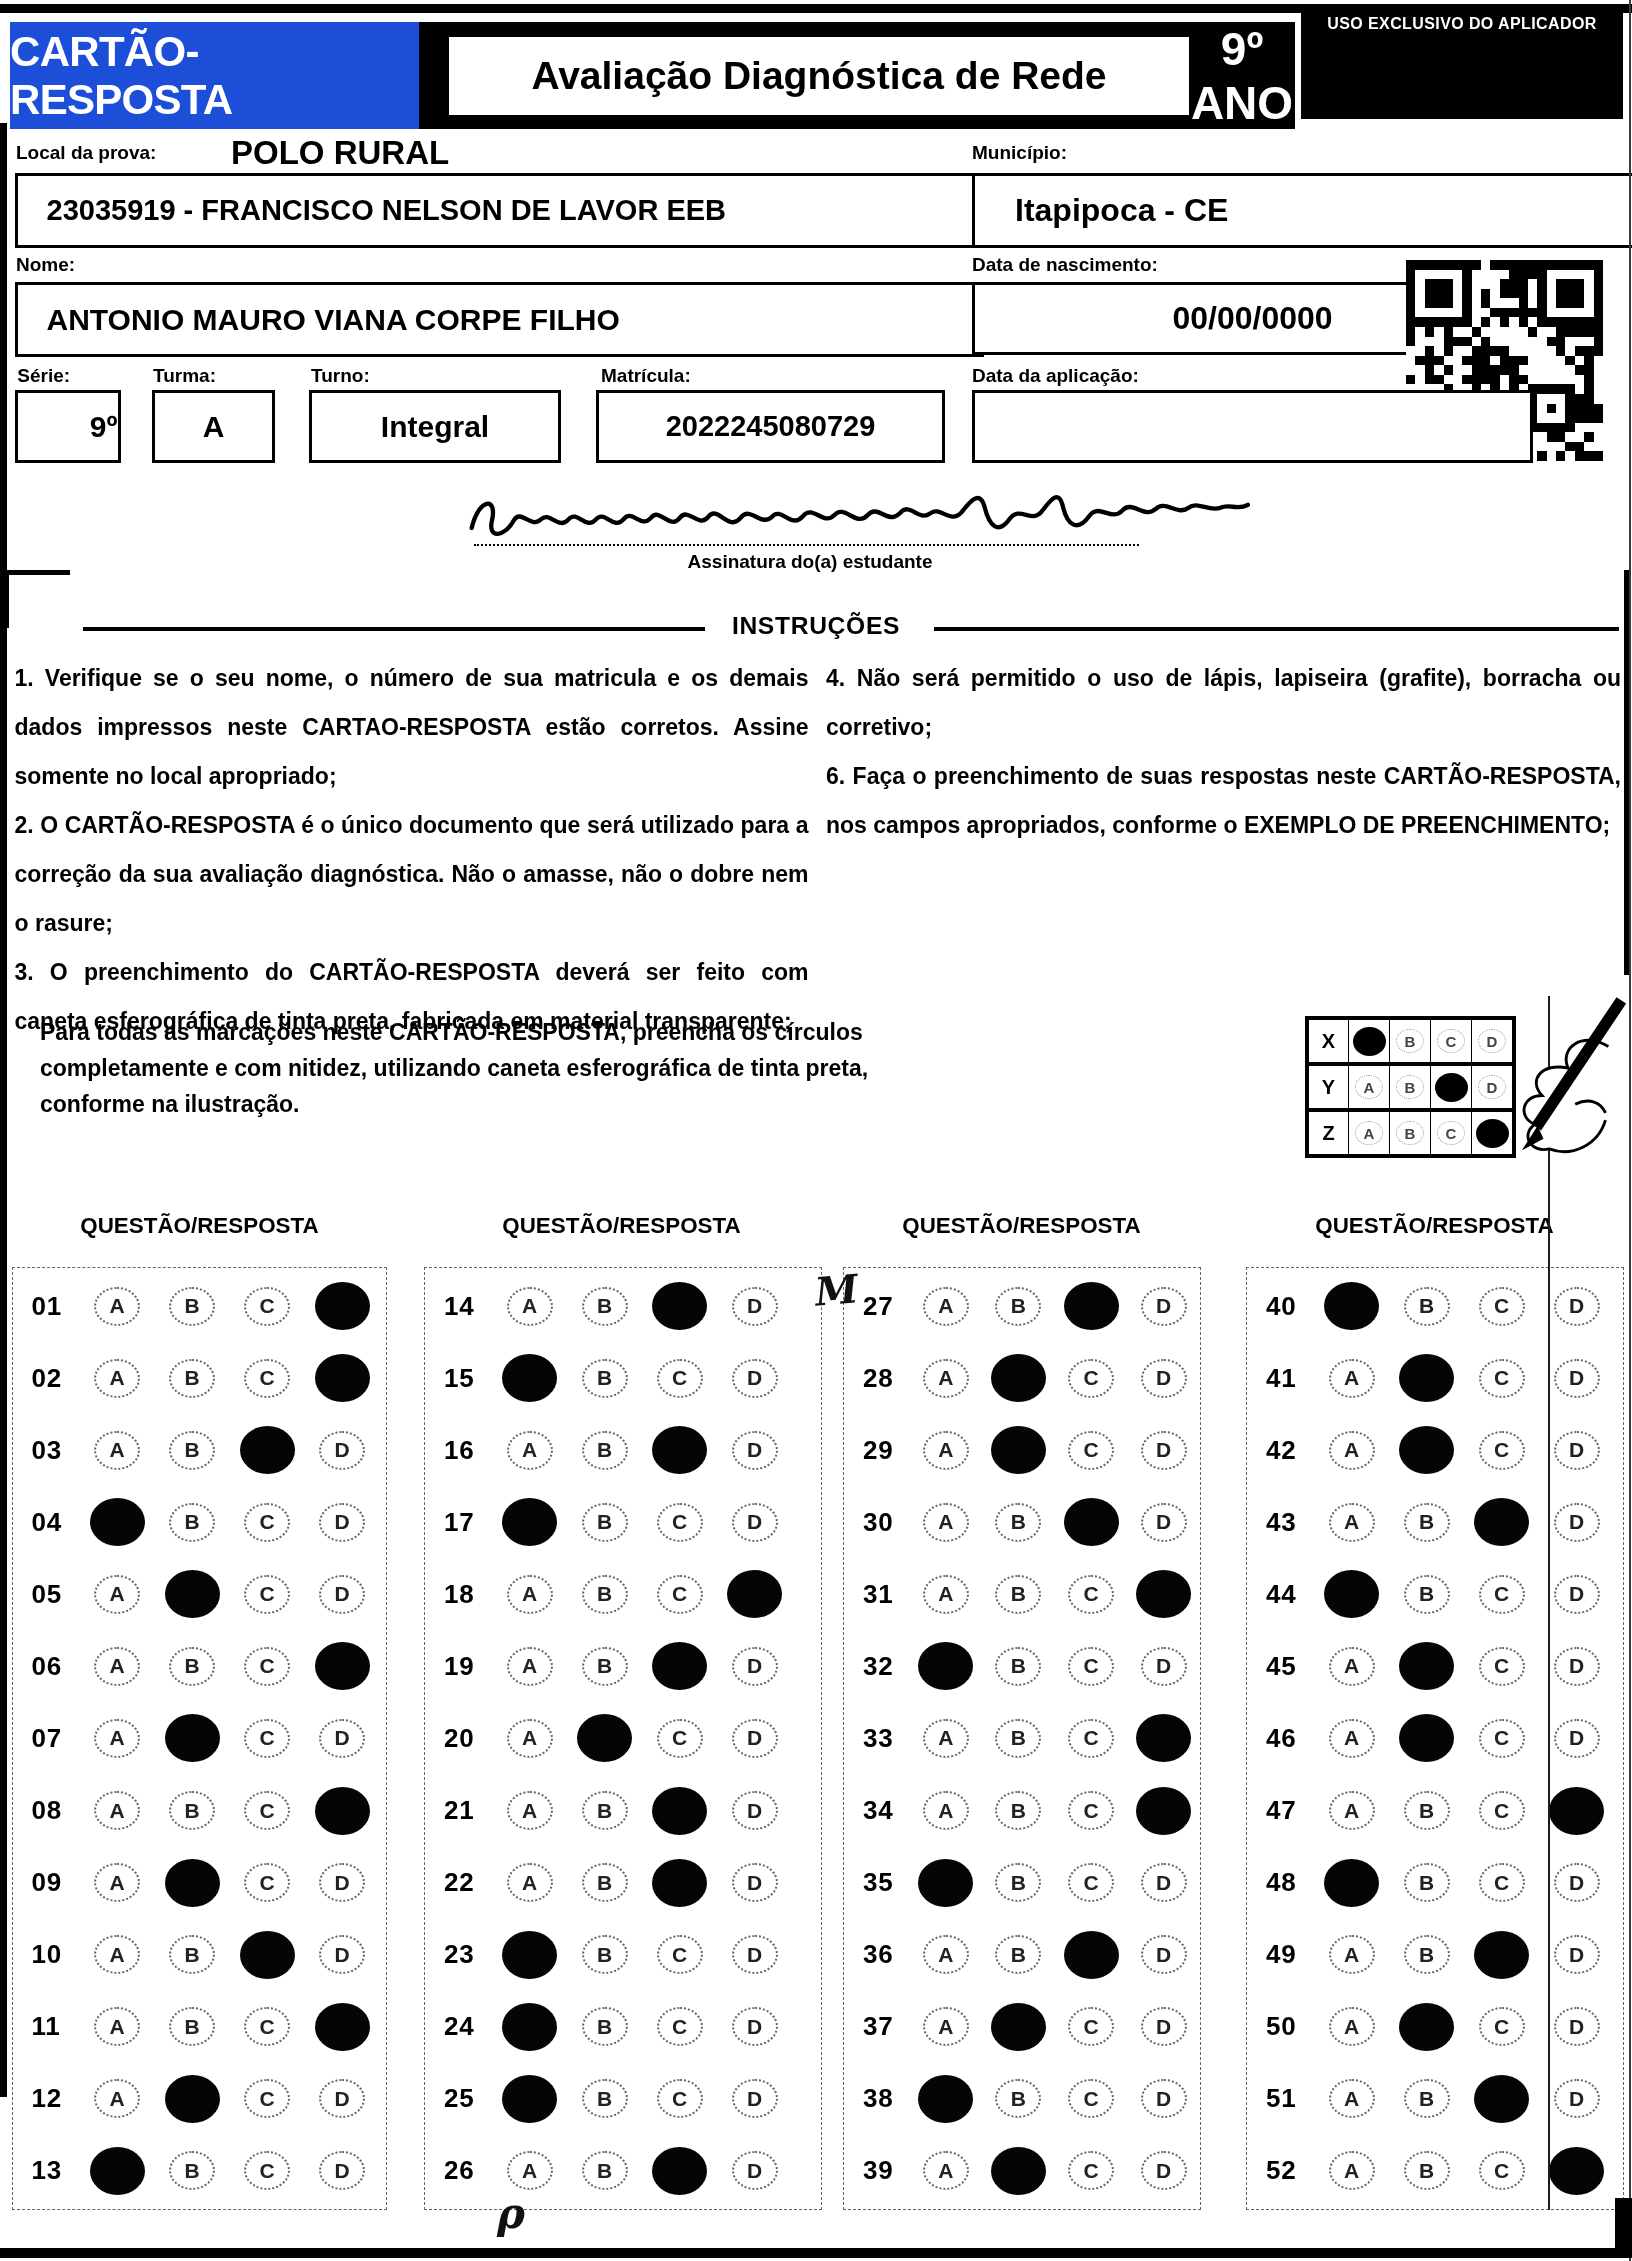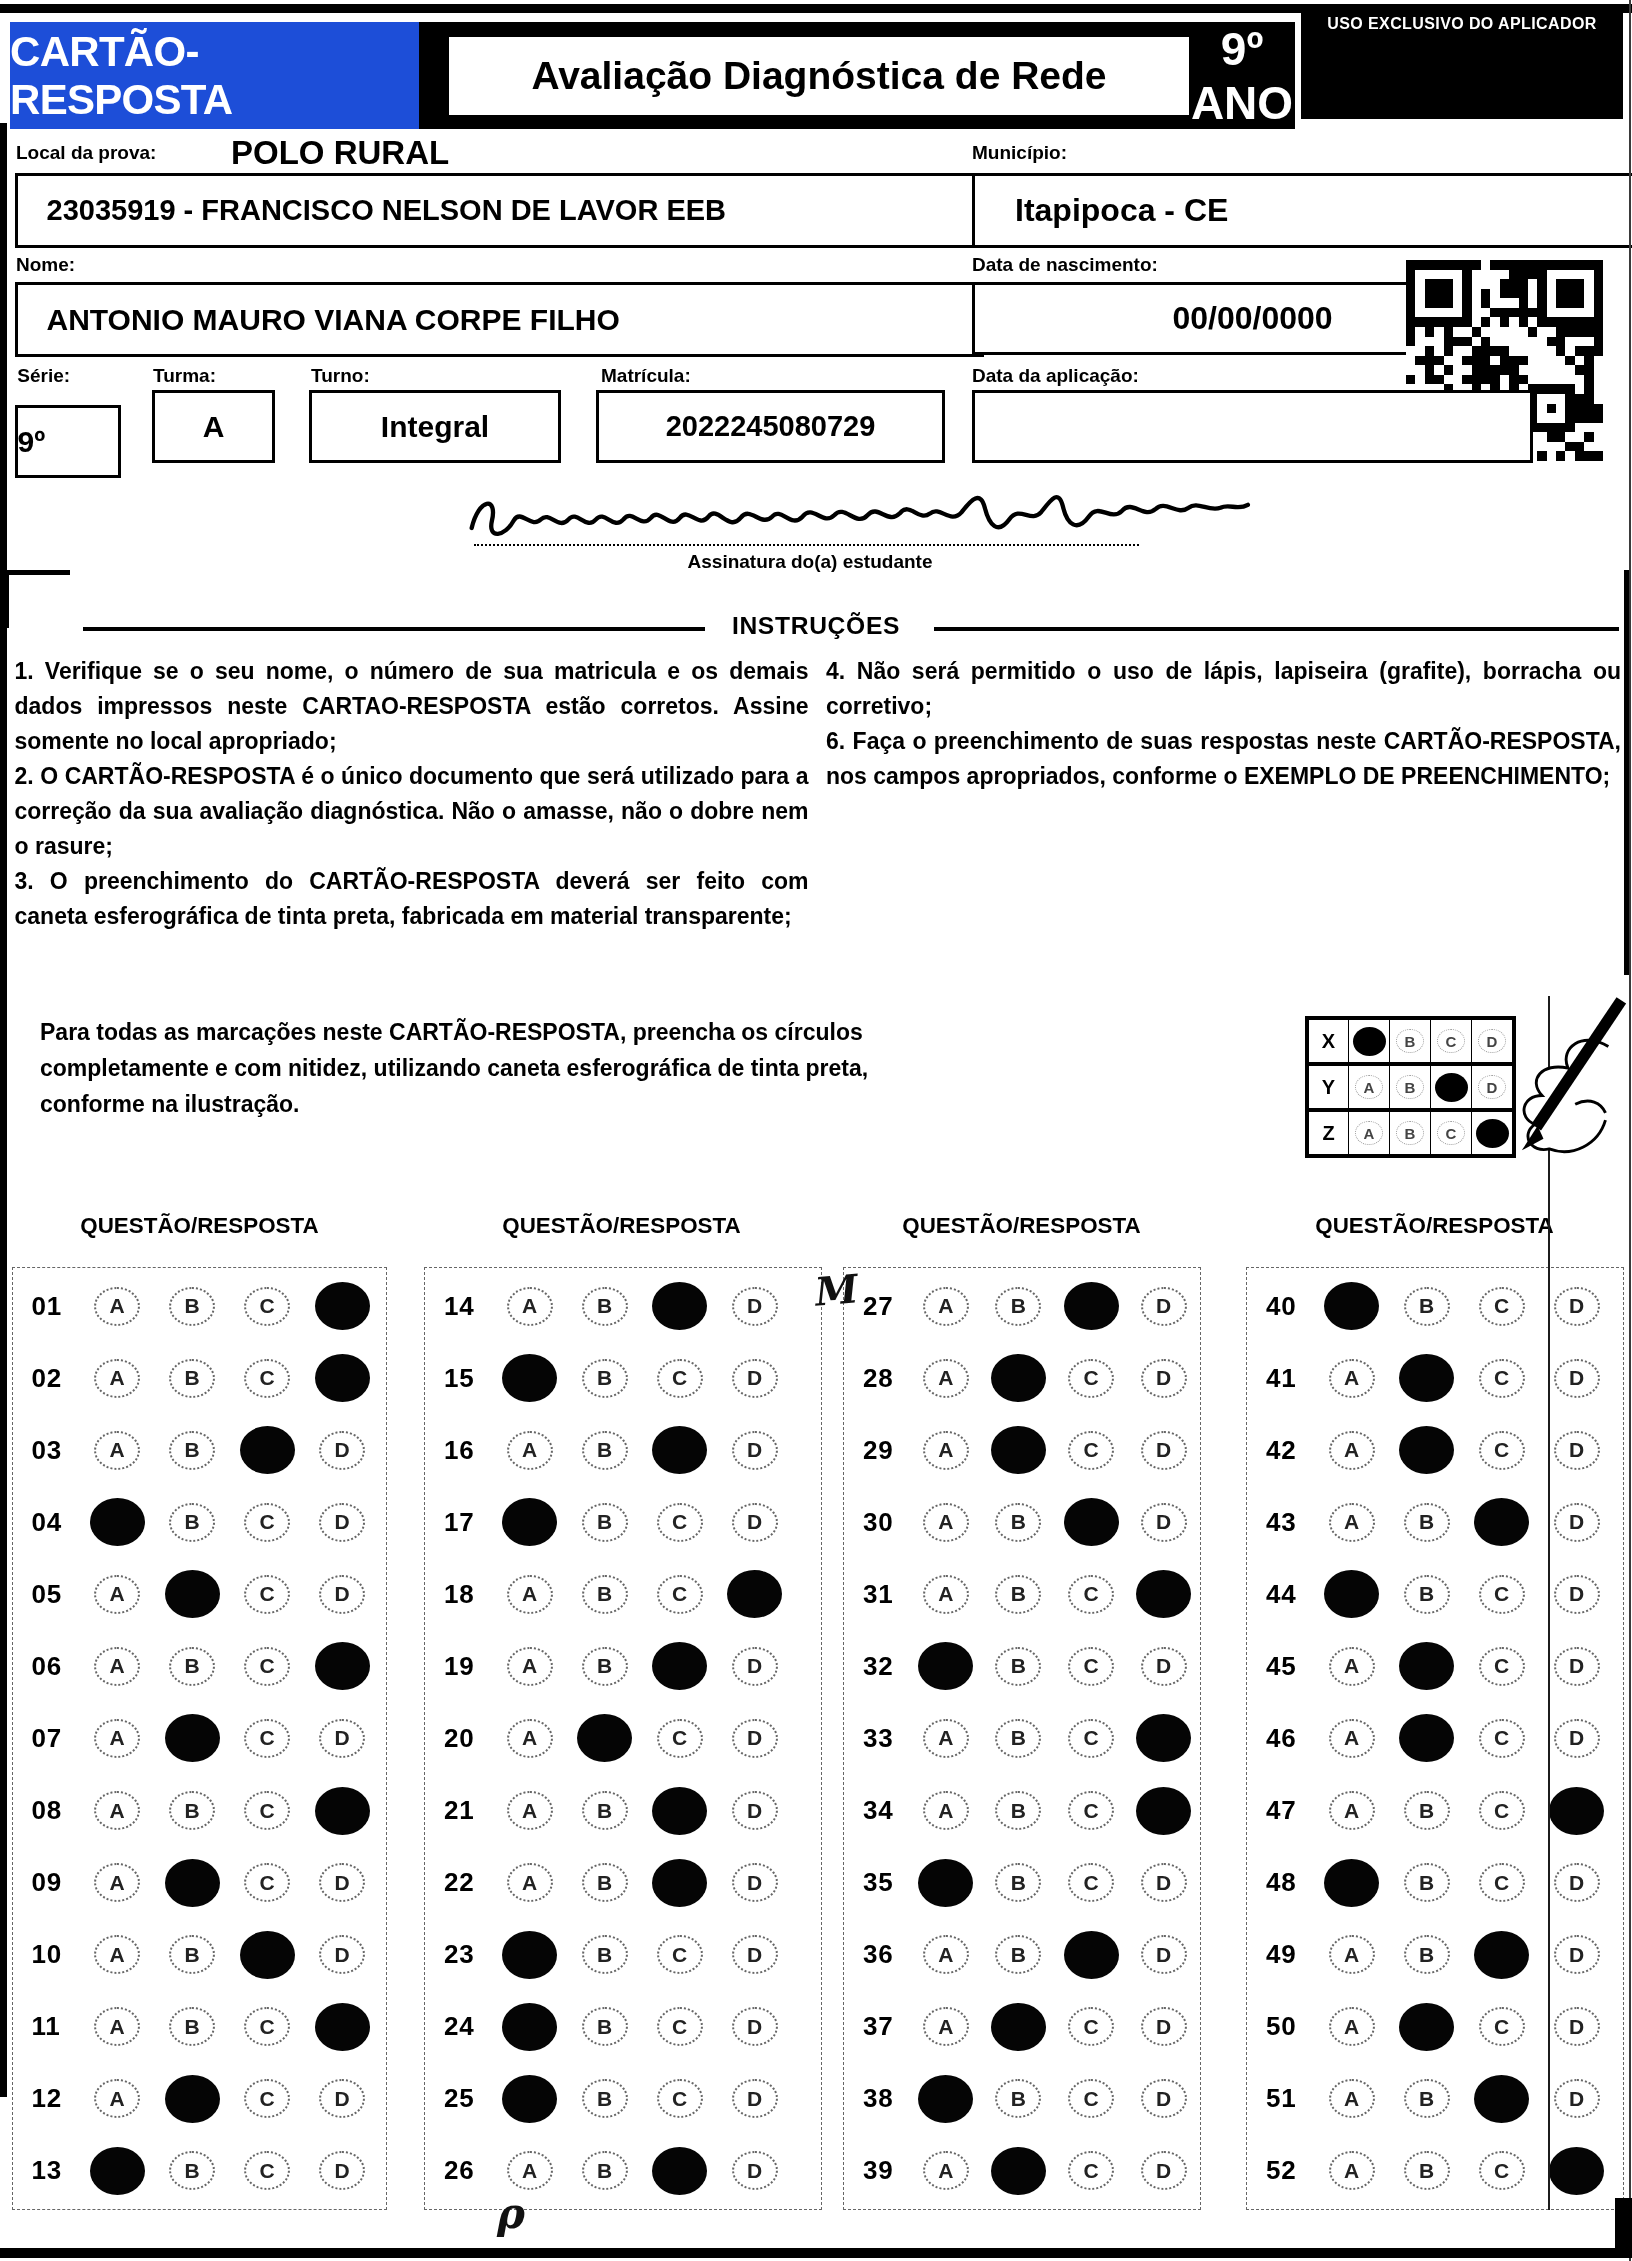--- a/index.html
+++ b/index.html
@@ -38,21 +38,21 @@
   .sig-line{left:474px;top:544px;width:665px;height:0;border-bottom:2.9px dotted #000;}
   .sig-label{left:622px;top:551px;width:376px;text-align:center;font-size:19px;font-weight:700;}
 
   
   .corner-left{left:4.3px;top:570px;width:61px;height:53px;border-left:5px solid #000;border-top:5px solid #000;}
   .instr-rightline{left:1624px;top:570px;width:5px;height:405px;background:#000;}
   .instr-title{left:0;right:0;top:612px;text-align:center;font-size:24.6px;font-weight:700;letter-spacing:0.7px;}
   .instr-line-l{left:83px;top:627px;width:622px;height:3.6px;background:#000;}
   .instr-line-r{left:934px;top:627px;width:685px;height:3.6px;background:#000;}
 
-  .instr-col{font-size:23px;line-height:35px;font-weight:700;text-align:justify;}
+  .instr-col{font-size:23px;line-height:49px;font-weight:700;text-align:justify;}
   .instr-col p{margin:0;}
   .instr-left{left:14.5px;top:654px;width:794px;}
   .instr-right{left:826px;top:654px;width:795px;}
 
   .fill-note{left:40px;top:1014px;width:842px;font-size:23px;line-height:36px;font-weight:700;}
 
   
   .ex-captions{left:1030px;top:1050px;font-size:22px;line-height:33px;font-weight:700;}
   .ex-grid{left:1305px;top:1016px;border:4.3px solid #000;background:#fff;}
   .exrow{display:flex;border-bottom:4.3px solid #000;}
@@ -566,21 +566,21 @@
       <div class="on"></div>
       <div></div>
       <div class="on"></div>
       <div></div>
       <div class="on"></div>
       <div class="on"></div>
       <div class="on"></div>
     </div>
 
   <div class="abs flabel" style="left:17.3px;top:365px;">Série:</div>
-  <div class="abs fbox" style="left:14.5px;top:405px;width:100px;height:67px;justify-content:flex-start;">
+  <div class="abs fbox" style="left:14.5px;top:390px;width:100px;height:67px;justify-content:flex-end;">
     <span class="fval">9º</span>
   </div>
 
   <div class="abs flabel" style="left:153px;top:365px;">Turma:</div>
   <div class="abs fbox" style="left:152px;top:390px;width:117px;height:67px;justify-content:center;">
     <span class="fval">A</span>
   </div>
 
   <div class="abs flabel" style="left:311px;top:365px;">Turno:</div>
   <div class="abs fbox" style="left:309px;top:390px;width:246px;height:67px;justify-content:center;">

